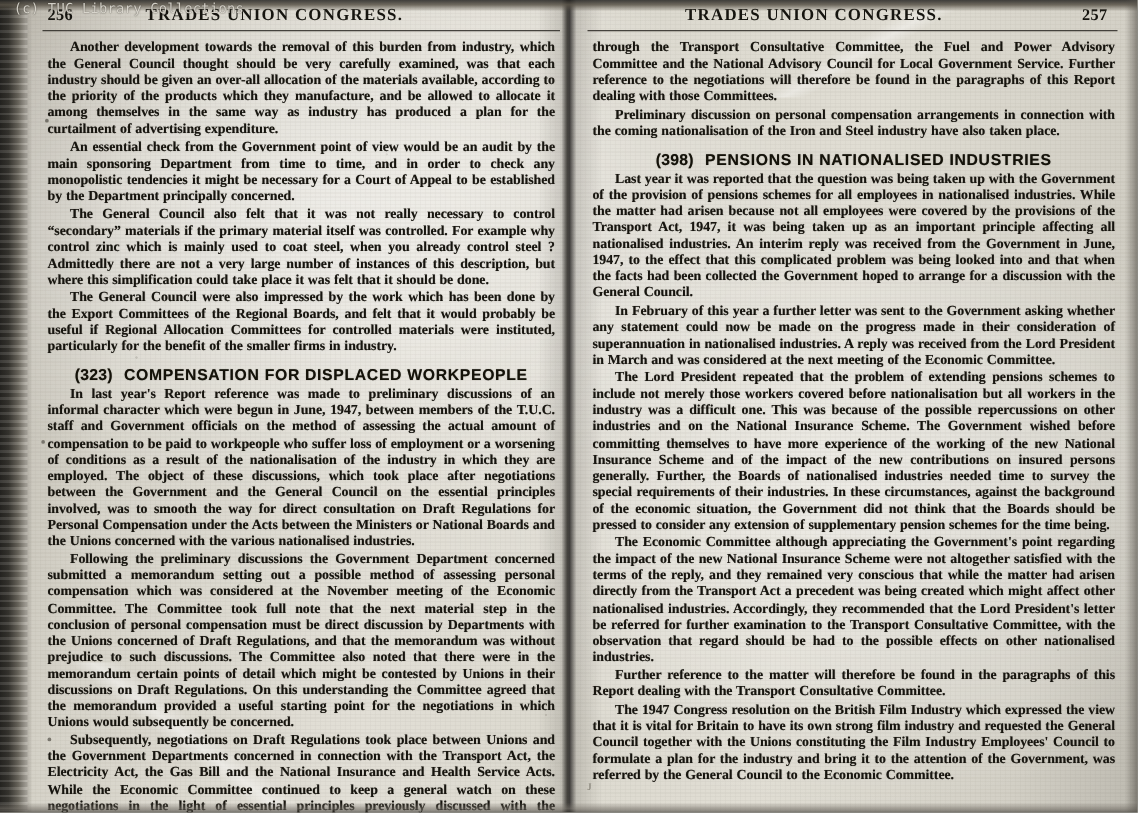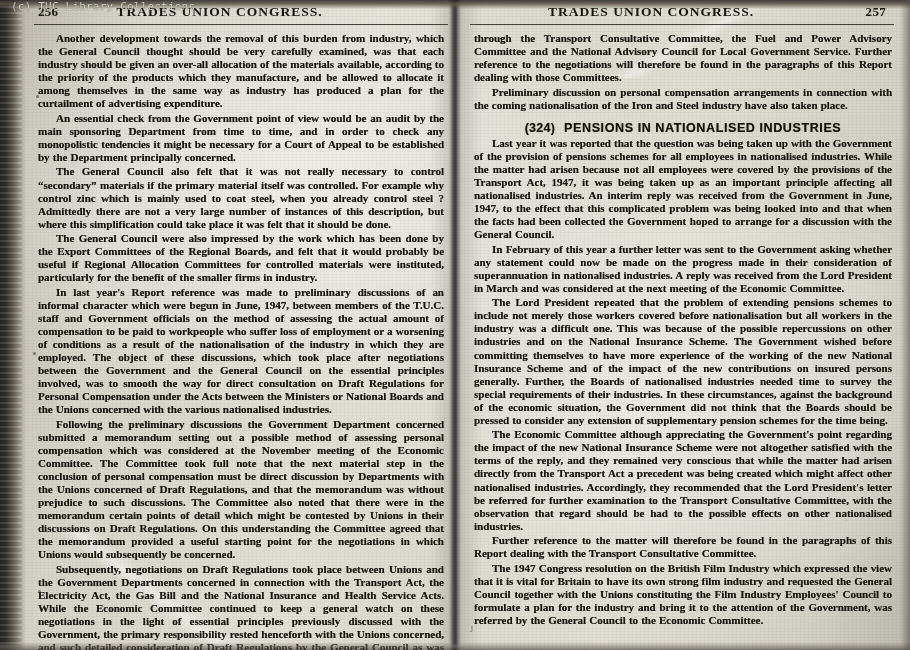--- a/index.html
+++ b/index.html
@@ -189,36 +189,37 @@
     <div class="runhead rh-left">
       <span class="folio">256</span>
       <span class="runhead-title">TRADES UNION CONGRESS.</span>
     </div>
     <div class="rule left"></div>
     <div class="col" id="col-left">
         <p class="para">Another development towards the removal of this burden from industry, which the General Council thought should be very carefully examined, was that each industry should be given an over-all allocation of the materials available, according to the priority of the products which they manufacture, and be allowed to allocate it among themselves in the same way as industry has produced a plan for the curtailment of advertising expenditure.</p>
         <p class="para">An essential check from the Government point of view would be an audit by the main sponsoring Department from time to time, and in order to check any monopolistic tendencies it might be necessary for a Court of Appeal to be established by the Department principally concerned.</p>
         <p class="para">The General Council also felt that it was not really necessary to control “secondary” materials if the primary material itself was controlled.  For example why control zinc which is mainly used to coat steel, when you already control steel ?  Admittedly there are not a very large number of instances of this description, but where this simplification could take place it was felt that it should be done.</p>
         <p class="para">The General Council were also impressed by the work which has been done by the Export Committees of the Regional Boards, and felt that it would probably be useful if Regional Allocation Committees for controlled materials were instituted, particularly for the benefit of the smaller firms in industry.</p>
+        <h2 class="section"><span class="num">(323)</span><span>COMPENSATION FOR DISPLACED WORKPEOPLE</span></h2>
         <p class="para">In last year's Report reference was made to preliminary discussions of an informal character which were begun in June, 1947, between members of the T.U.C. staff and Government officials on the method of assessing the actual amount of compensation to be paid to workpeople who suffer loss of employment or a worsening of conditions as a result of the nationalisation of the industry in which they are employed.  The object of these discussions, which took place after negotiations between the Government and the General Council on the essential principles involved, was to smooth the way for direct consultation on Draft Regulations for Personal Compensation under the Acts between the Ministers or National Boards and the Unions concerned with the various nationalised industries.</p>
         <p class="para">Following the preliminary discussions the Government Department concerned submitted a memorandum setting out a possible method of assessing personal compensation which was considered at the November meeting of the Economic Committee.  The Committee took full note that the next material step in the conclusion of personal compensation must be direct discussion by Departments with the Unions concerned of Draft Regulations, and that the memorandum was without prejudice to such discussions.  The Committee also noted that there were in the memorandum certain points of detail which might be contested by Unions in their discussions on Draft Regulations.  On this understanding the Committee agreed that the memorandum provided a useful starting point for the negotiations in which Unions would subsequently be concerned.</p>
         <p class="para">Subsequently, negotiations on Draft Regulations took place between Unions and the Government Departments concerned in connection with the Transport Act, the Electricity Act, the Gas Bill and the National Insurance and Health Service Acts.  While the Economic Committee continued to keep a general watch on these negotiations in the light of essential principles previously discussed with the Government, the primary responsibility rested henceforth with the Unions concerned, and such detailed consideration of Draft Regulations by the General Council as was necessary was effected</p>
       </div>
   </div>
 
   <div class="leaf leaf-right">
     <div class="runhead rh-right">
       <span class="runhead-title">TRADES UNION CONGRESS.</span>
       <span class="folio">257</span>
     </div>
     <div class="rule right"></div>
     <div class="col" id="col-right">
         <p class="para runon">through the Transport Consultative Committee, the Fuel and Power Advisory Committee and the National Advisory Council for Local Government Service. Further reference to the negotiations will therefore be found in the paragraphs of this Report dealing with those Committees.</p>
         <p class="para">Preliminary discussion on personal compensation arrangements in connection with the coming nationalisation of the Iron and Steel industry have also taken place.</p>
-        <h2 class="section"><span class="num">(324)</span><span>PENSIONS IN NATIONALISED INDUSTRIES</span></h2>
+        <h2 class="section"><span class="num">(398)</span><span>PENSIONS IN NATIONALISED INDUSTRIES</span></h2>
         <p class="para">Last year it was reported that the question was being taken up with the Government of the provision of pensions schemes for all employees in nationalised industries. While the matter had arisen because not all employees were covered by the provisions of the Transport Act, 1947, it was being taken up as an important principle affecting all nationalised industries.  An interim reply was received from the Government in June, 1947, to the effect that this complicated problem was being looked into and that when the facts had been collected the Government hoped to arrange for a discussion with the General Council.</p>
         <p class="para">In February of this year a further letter was sent to the Government asking whether any statement could now be made on the progress made in their consideration of superannuation in nationalised industries.  A reply was received from the Lord President in March and was considered at the next meeting of the Economic Committee.</p>
         <p class="para">The Lord President repeated that the problem of extending pensions schemes to include not merely those workers covered before nationalisation but all workers in the industry was a difficult one.  This was because of the possible repercussions on other industries and on the National Insurance Scheme.  The Government wished before committing themselves to have more experience of the working of the new National Insurance Scheme and of the impact of the new contributions on insured persons generally. Further, the Boards of nationalised industries needed time to survey the special requirements of their industries.  In these circumstances, against the background of the economic situation, the Government did not think that the Boards should be pressed to consider any extension of supplementary pension schemes for the time being.</p>
         <p class="para">The Economic Committee although appreciating the Government's point regarding the impact of the new National Insurance Scheme were not altogether satisfied with the terms of the reply, and they remained very conscious that while the matter had arisen directly from the Transport Act a precedent was being created which might affect other nationalised industries.  Accordingly, they recommended that the Lord President's letter be referred for further examination to the Transport Consultative Committee, with the observation that regard should be had to the possible effects on other nationalised industries.</p>
         <p class="para">Further reference to the matter will therefore be found in the paragraphs of this Report dealing with the Transport Consultative Committee.</p>
         <p class="para">The 1947 Congress resolution on the British Film Industry which expressed the view that it is vital for Britain to have its own strong film industry and requested the General Council together with the Unions constituting the Film Industry Employees' Council to formulate a plan for the industry and bring it to the attention of the Government, was referred by the General Council to the Economic Committee.</p>
       </div>
   </div>
 
   <div class="gutter-soft"></div>

